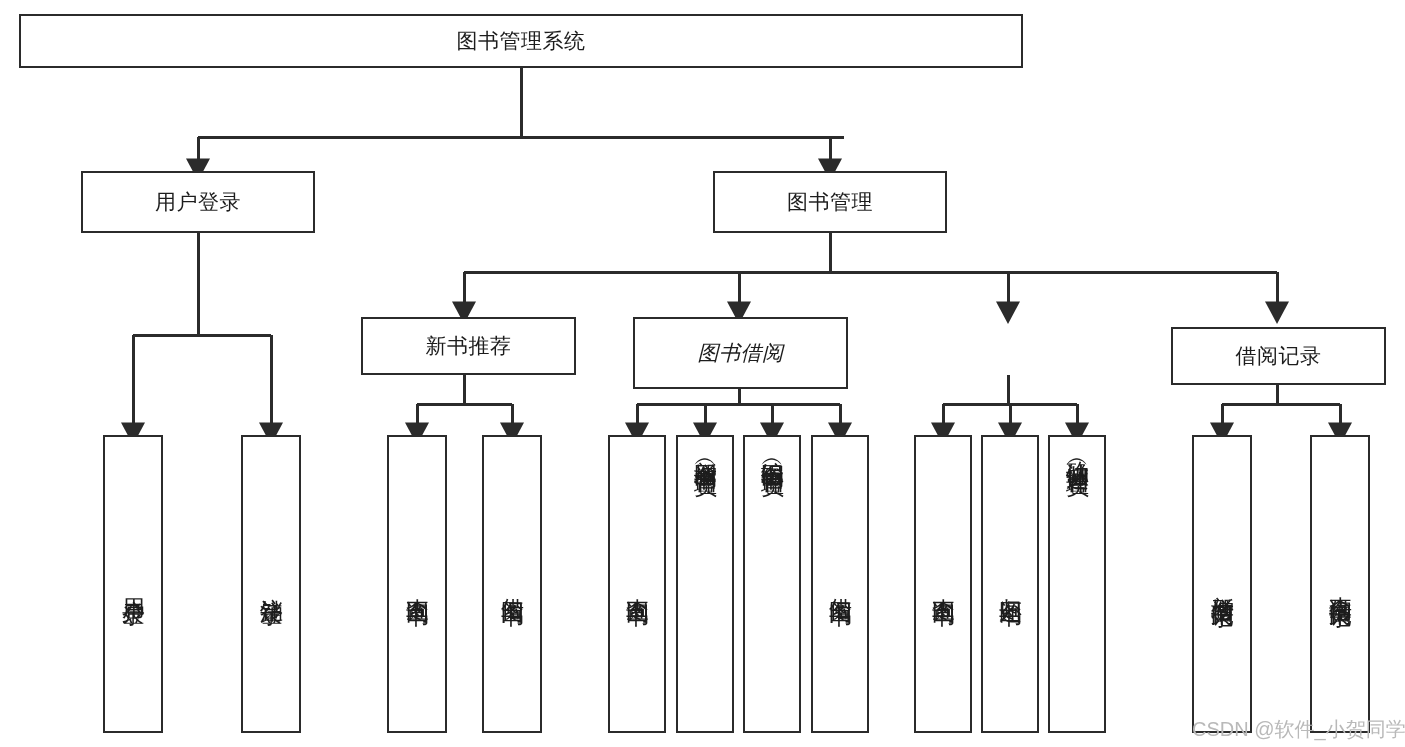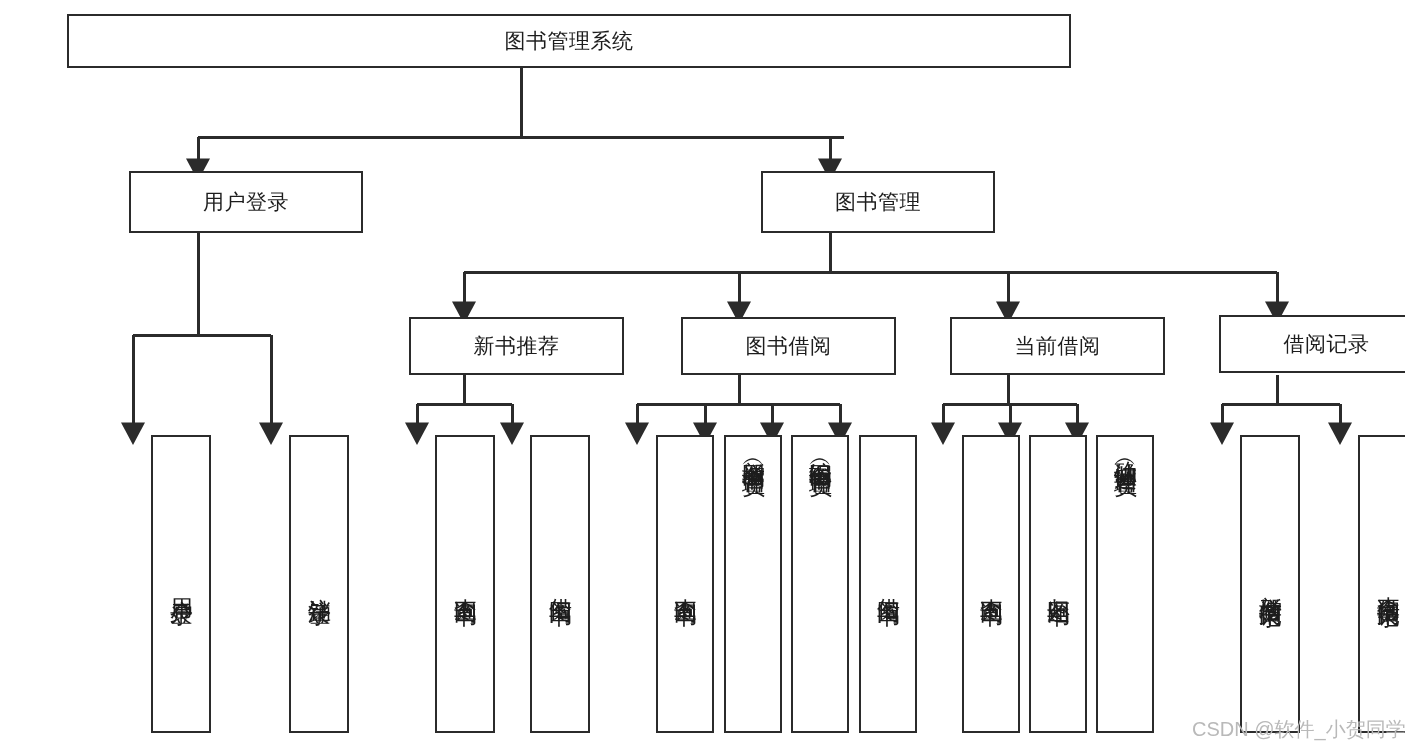--- a/index.html
+++ b/index.html
@@ -26,21 +26,20 @@
   }
   .node {
     position: absolute;
     box-sizing: border-box;
     background: #ffffff;
     border: 2px solid #2b2b2b;
     display: flex;
     align-items: center;
     justify-content: center;
     overflow: hidden;
-    margin-left: 48px;
   }
   .node .label {
     color: #1d1d1d;
     letter-spacing: 0.5px;
     text-align: center;
     white-space: pre-wrap;
   }
   .node.horizontal .label {
     font-size: 21px;
     line-height: 1.2;
@@ -131,27 +130,24 @@
   <div class="node horizontal" style="left:81px; top:171px; width:234px; height:62px;">
     <span class="label">用户登录</span>
   </div>
   <div class="node horizontal" style="left:713px; top:171px; width:234px; height:62px;align-items:center;">
     <span class="label">图书管理</span>
   </div>
 
   <div class="node horizontal" style="left:361px; top:317px; width:215px; height:58px;">
     <span class="label">新书推荐</span>
   </div>
-  <div class="node horizontal" style="left:633px; top:317px; width:215px; height:58px;">
+  <div class="node horizontal" style="left:633px; top:317px; width:215px; height:72px;font-style:italic;">
     <span class="label">图书借阅</span>
   </div>
-  <div class="node horizontal" style="left:902px; top:317px; width:215px; height:58px;">
-    <span class="label">当前借阅</span>
-  </div>
-  <div class="node horizontal" style="left:1171px; top:315px; width:215px; height:58px;">
+  <div class="node horizontal" style="left:1171px; top:327px; width:215px; height:58px;">
     <span class="label">借阅记录</span>
   </div>
 
   <div class="node vertical" style="left:103px; top:435px; width:60px; height:298px;">
     <span class="label">用户登录</span>
   </div>
   <div class="node vertical" style="left:241px; top:435px; width:60px; height:298px;">
     <span class="label">注销登录</span>
   </div>
 

